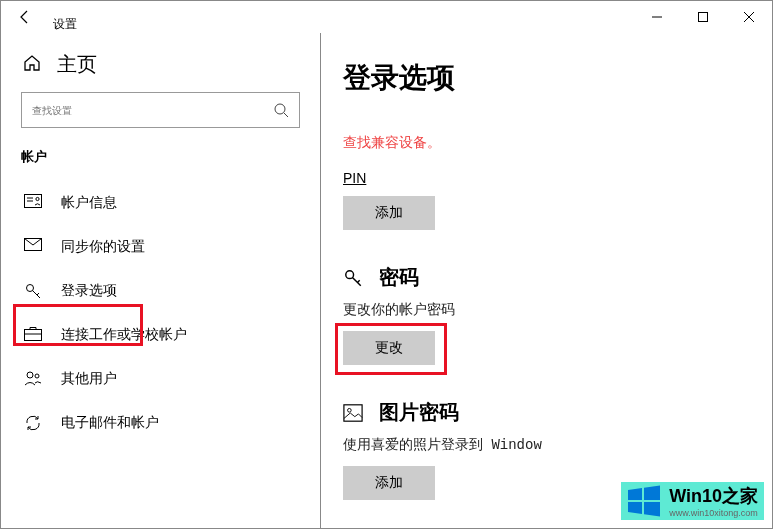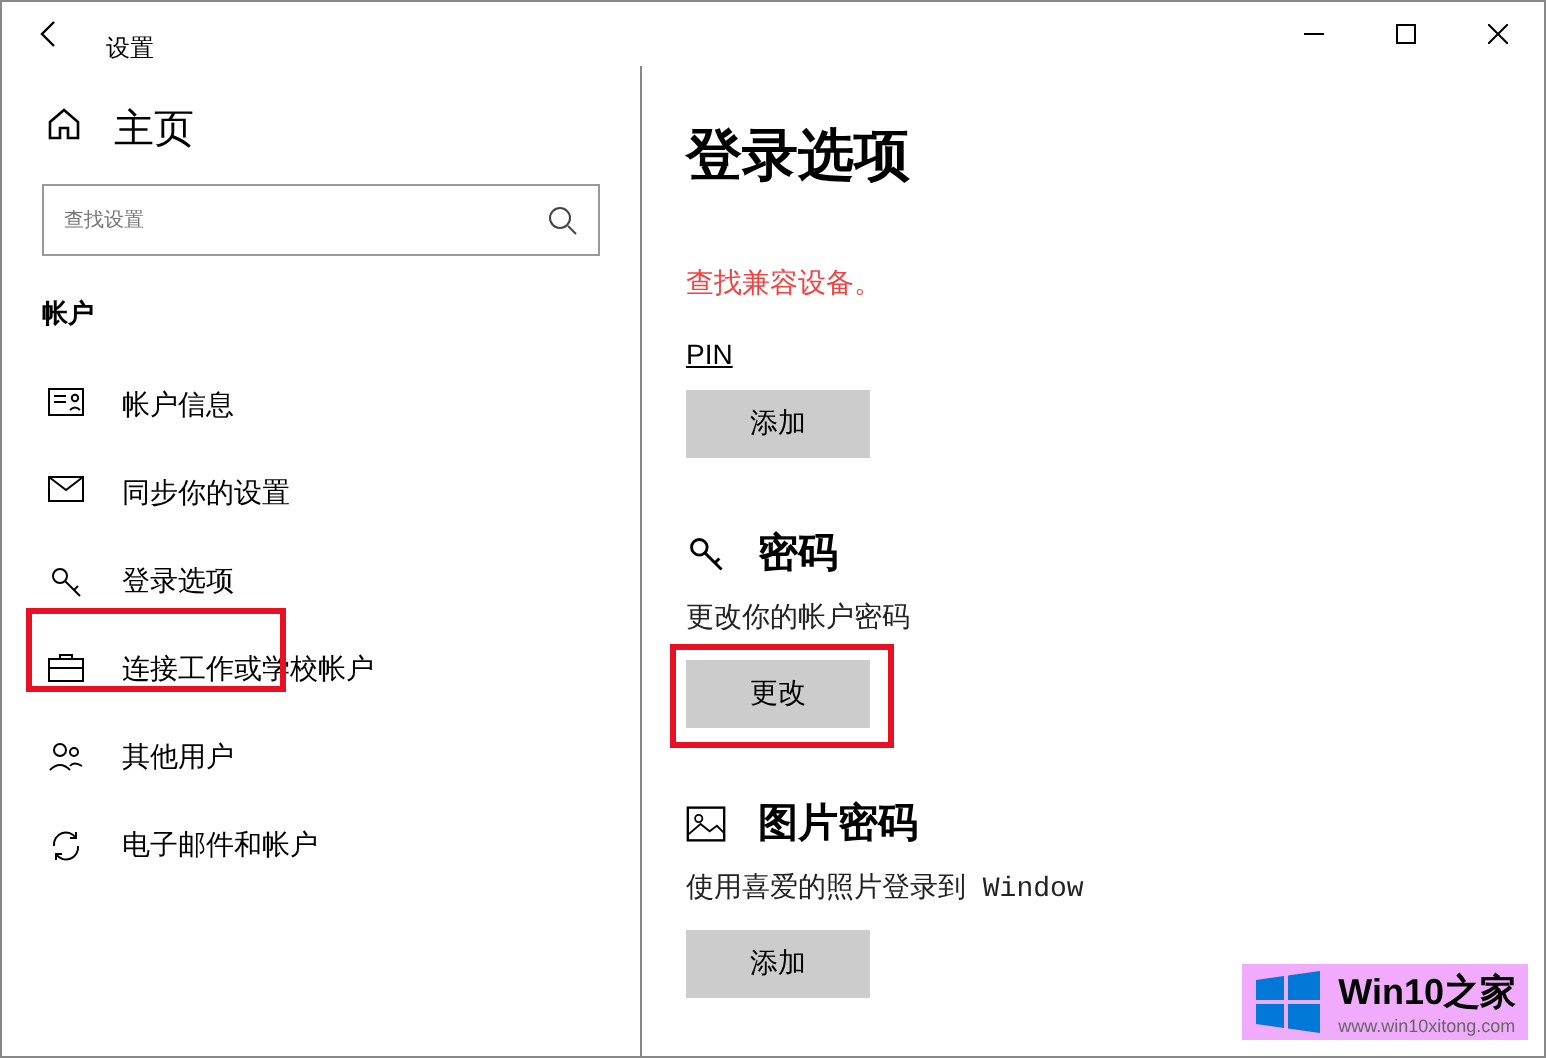--- a/index.html
+++ b/index.html
@@ -31,21 +31,21 @@
 .page-title { font-size: 28px; font-weight: 600; margin-bottom: 36px; }
 .link { color: #ef4444; font-size: 14px; display: inline-block; margin-bottom: 18px; }
 .small-label { font-size: 14px; margin-bottom: 10px; text-decoration: underline; }
 .gray-btn { background: #ccc; border: none; height: 34px; width: 92px; font-size: 14px; display: inline-flex; align-items: center; justify-content: center; }
 .section { margin-bottom: 34px; }
 .sec-head { display: flex; align-items: center; gap: 16px; margin-bottom: 10px; }
 .sec-head h2 { font-size: 20px; font-weight: 600; }
 .desc { font-size: 14px; color: #222; margin-bottom: 12px; font-family: Liberation Mono, monospace; }
 .btn-wrap { position: relative; display: inline-block; }
 
-.watermark { position: absolute; right: 8px; bottom: 8px; display: flex; align-items: flex-start; gap: 8px; background: #f0abfc; padding: 2px 6px; }
+.watermark { position: absolute; right: 8px; bottom: 8px; display: flex; align-items: flex-start; gap: 8px; background: #5eead4; padding: 2px 6px; }
 .watermark .winlogo { width: 34px; height: 34px; }
 .watermark .txt1 { font-size: 18px; font-weight: 600; }
 .watermark .txt1 b { font-weight: 700; }
 .watermark .sub { font-size: 9px; color: #666; }
 </style>
 </head>
 <body>
 
 <div class="titlebar">
   <div class="back-btn">

